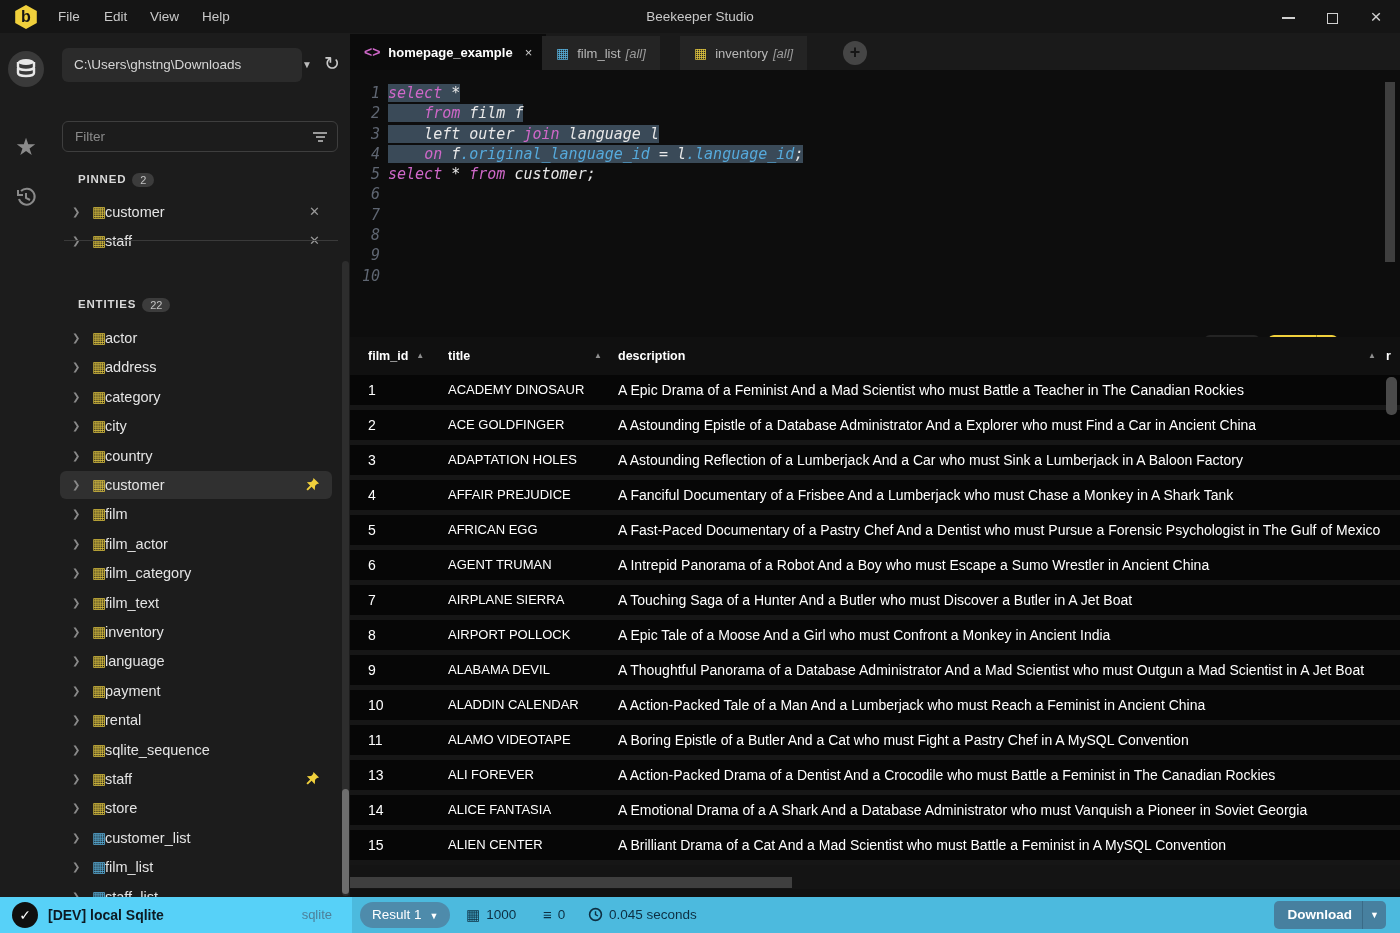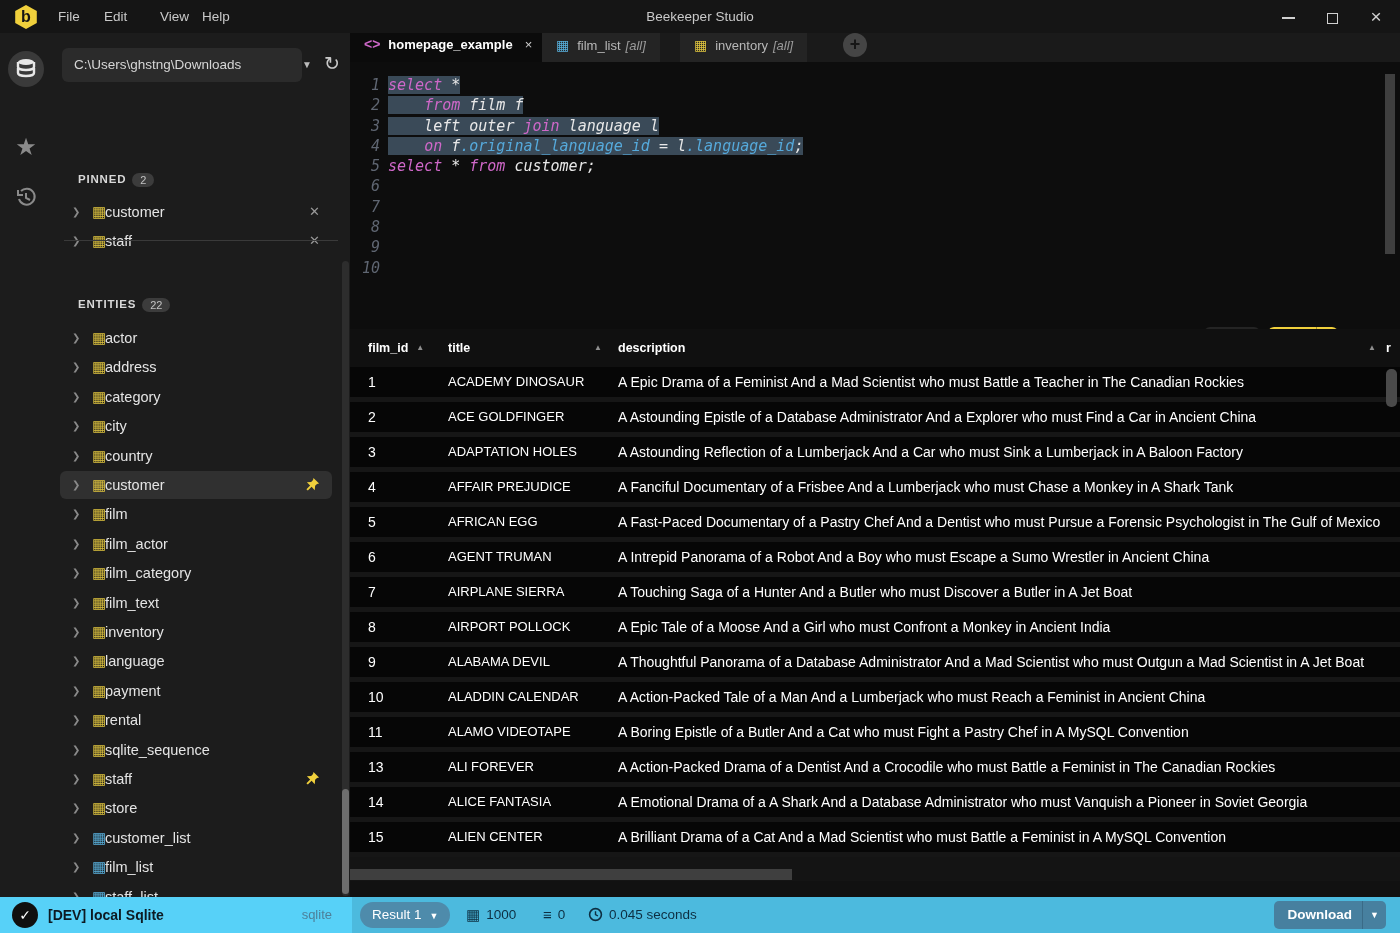--- a/index.html
+++ b/index.html
@@ -48,21 +48,21 @@
   .ent-icon { position:absolute; left:32px; top:0; line-height:28px; font-size:15px; }
   .ent-icon.table { color:#dec33e; } .ent-icon.view { color:#58b0dc; }
   .ent-label { position:absolute; left:38px; top:0; line-height:28px;margin-left:7px; }
   .ent-close { position:absolute; right:12px; top:0; line-height:28px; color:#9a9a9a; font-size:13px; }
   .ent-pin { position:absolute; right:12px; top:6px; }
   #pin-divider { position:absolute; left:64px; top:207px; width:274px; height:1px; background:#3a3a3a; }
   #sidebar-scroll { position:absolute; right:1px; top:228px; width:7px; height:635px; background:#2d2d2d; border-radius:4px; }
   #sidebar-scroll .thumb { position:absolute; left:0; bottom:2px; width:7px; height:105px; background:#6e6e6e; border-radius:4px; }
 
   
-  #main { position:absolute; left:350px; top:17px; width:1050px; height:864px; background:#be185d; }
+  #main { position:absolute; left:350px; top:25px; width:1050px; height:864px; background:#be185d; }
   #tabbar { position:absolute; left:0; top:0; width:1050px; height:45px; background:#1a1a1a; }
   .tab { position:absolute; top:9px; height:36px; font-size:13px; color:#b8b8b8; }
   .tab .ticon { margin-right:8px; font-size:14px; }
   .tab.active { background:#0b0b0b; color:#fff; font-weight:bold; }
   .tab.inactive { background:#242424; top:11px; height:34px; }
   .tab-inner { padding:0 14px; line-height:36px; white-space:nowrap; }
   .tab.inactive .tab-inner { line-height:34px; }
   .tab .all { font-style:italic; color:#9a9a9a; font-weight:normal; margin-left:5px; }
   .tab .close { margin-left:12px; color:#cfcfcf; font-weight:normal; }
   #tab-plus { position:absolute; left:493px; top:16px; width:24px; height:24px; border-radius:50%; background:#454545;
@@ -114,21 +114,21 @@
   #download-btn .caret { position:absolute; right:0; top:0; width:24px; height:28px; border-left:1px solid #3a6b87;
     text-align:center; font-size:9px; font-weight:normal; }
 </style>
 </head>
 <body>
 
 <div id="titlebar">
   <div id="logo">b</div>
   <div class="menu-item" style="left:48px">File</div>
   <div class="menu-item" style="left:94px">Edit</div>
-  <div class="menu-item" style="left:150px">View</div>
+  <div class="menu-item" style="left:140px">View</div>
   <div class="menu-item" style="left:192px">Help</div>
   <div id="app-title">Beekeeper Studio</div>
   <div class="winctl" style="right:90px"><span class="minus"></span></div>
   <div class="winctl" style="right:46px"><span class="box"></span></div>
   <div class="winctl" style="right:2px;font-size:19px">×</div>
 </div>
 
 <div id="sidebar">
   <div id="rail">
     <div id="db-circle">
@@ -147,20 +147,28 @@
       </svg>
     </div>
   </div>
 
   <div id="conn-row">
     <div id="conn-select">C:\Users\ghstng\Downloads</div>
     <div id="conn-caret">▼</div>
     <div id="conn-refresh">↻</div>
   </div>
 
+  <div id="filter-box">
+    <div class="ph">Filter</div>
+    <div class="funnel">
+        <i></i>
+        <i></i>
+        <i></i>
+      </div>
+  </div>
 
   <div class="section-head" style="top:140px">
     <span>PINNED</span><span class="badge">2</span>
   </div>
   <div id="pinned-list">
       <div class="ent-item" style="top: 165px;">
         <span class="ent-chev">❯</span>
         <span class="ent-icon table">▦</span>
         <span class="ent-label">customer</span>
         <span class="ent-close">✕</span>

